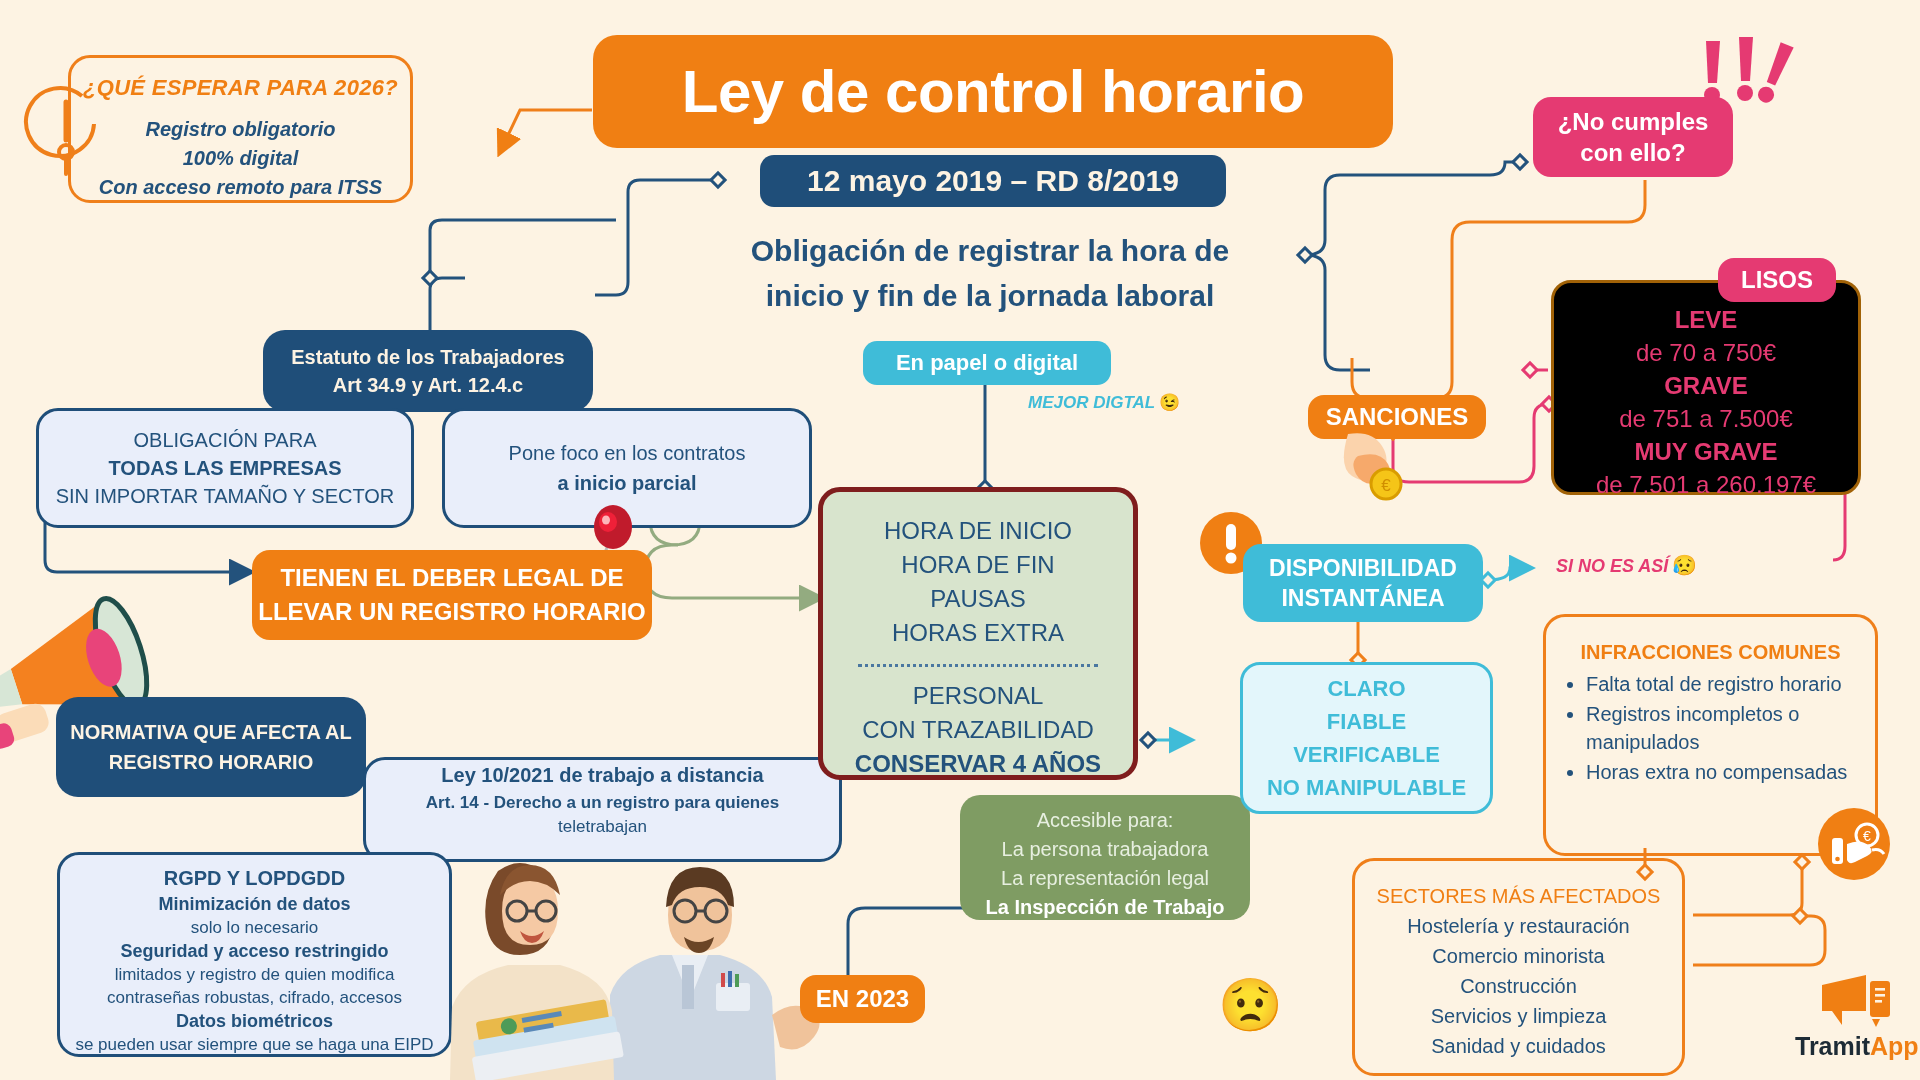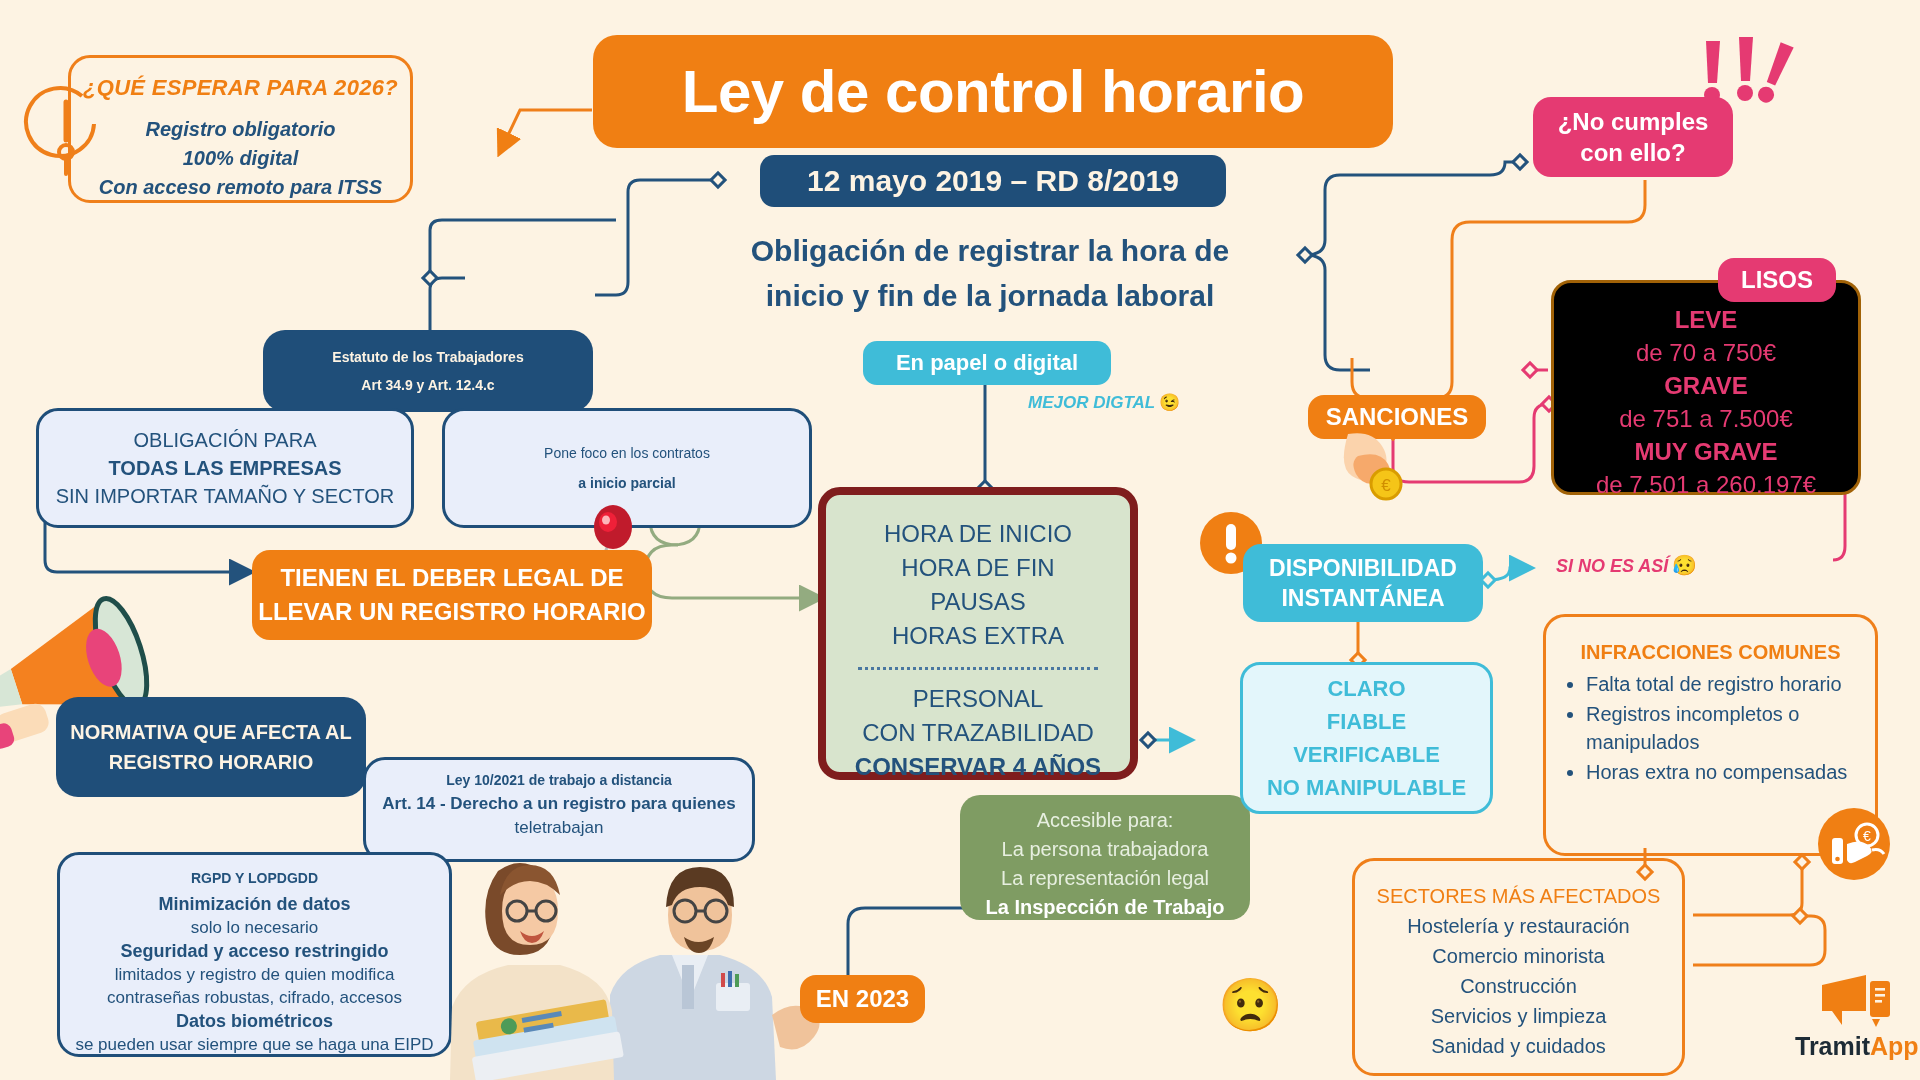--- a/index.html
+++ b/index.html
@@ -32,40 +32,40 @@
   .card-pink{
     background:#e53a72; border-radius:16px; color:#fff;
   }
   .card-cyan{
     background:#3fbcd8; border-radius:14px; color:#fff;
   }
   .card-cyanlight{
     background:#e3f6fb; border:3px solid #3fbcd8; border-radius:20px; color:#3fbcd8;
   }
   .card-green{
-    background:#d8e4cd; border:8px solid #7f1d1d; border-radius:22px; color:#23527c;
+    background:#d8e4cd; border:5px solid #7f1d1d; border-radius:22px; color:#23527c;
   }
   .card-greendark{
     background:#7f9c63; border-radius:20px; color:#e7efe0;
   }
   .card-pinkbox{
     background:#000000; border:3px solid #a16207; border-radius:20px; color:#e53a72;
   }
 
   .c-navy   { color:#23527c; }
   .c-orange { color:#f07f13; }
   .c-pink   { color:#e53a72; }
   .c-cyan   { color:#3fbcd8; }
 
   .center { text-align:center; }
   .b { font-weight:bold; }
 
   svg.lines { position:absolute; left:0; top:0; width:1920px; height:1080px; pointer-events:none; }
   .t17{font-size:17px}.t18{font-size:18px}.t20{font-size:20px}
-  .t21{font-size:14px}.t22{font-size:22px}.t24{font-size:24px}.t30{font-size:30px}.t60{font-size:60px}
+  .t21{font-size:20px}.t22{font-size:22px}.t24{font-size:24px}.t30{font-size:30px}.t60{font-size:60px}
 
   .flexc{ display:flex; flex-direction:column; align-items:center; justify-content:center; }
 </style>
 </head>
 <body>
 
 <div id="stage">
 
   <svg class="lines" viewBox="0 0 1920 1080">
     <defs>
@@ -234,21 +234,21 @@
         <rect x="0" y="104" width="22" height="24" rx="8" fill="#e8447a"></rect>
       </g>
     </svg>
   </div>
 
   <div class="abs card-navy flexc" style="left:56px; top:697px; width:310px; height:100px; line-height:30px;">
     <div class="t20 b">NORMATIVA QUE AFECTA AL</div>
     <div class="t20 b">REGISTRO HORARIO</div>
   </div>
 
-  <div class="abs card-lightblue center" style="left:363px; top:757px; width:392px; height:105px; padding-top:12px;">
+  <div class="abs card-lightblue center" style="left:363px; top:757px; width:479px; height:105px; padding-top:4px;">
     <div class="c-navy b t21">Ley 10/2021 de trabajo a distancia</div>
     <div class="c-navy t17" style="line-height:25px; margin-top:3px;font-weight:bold;">Art. 14 - Derecho a un registro para quienes</div>
     <div class="c-navy t17" style="line-height:23px;">teletrabajan</div>
   </div>
 
   <div class="abs card-lightblue center" style="left:57px; top:852px; width:395px; height:205px; padding-top:10px;">
     <div class="c-navy b t21" style="line-height:27px;">RGPD Y LOPDGDD</div>
     <div class="c-navy b t18" style="line-height:24px;">Minimización de datos</div>
     <div class="c-navy t17" style="line-height:23px;">solo lo necesario</div>
     <div class="c-navy b t18" style="line-height:24px;">Seguridad y acceso restringido</div>

